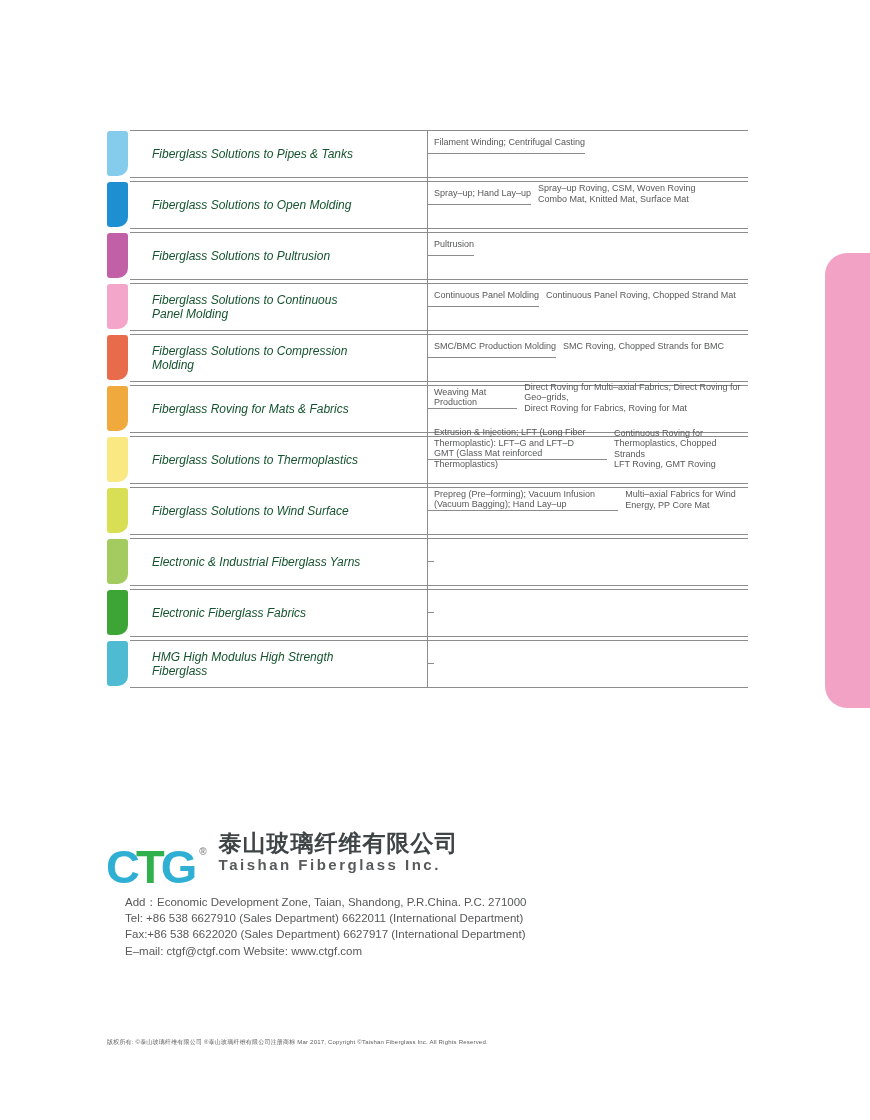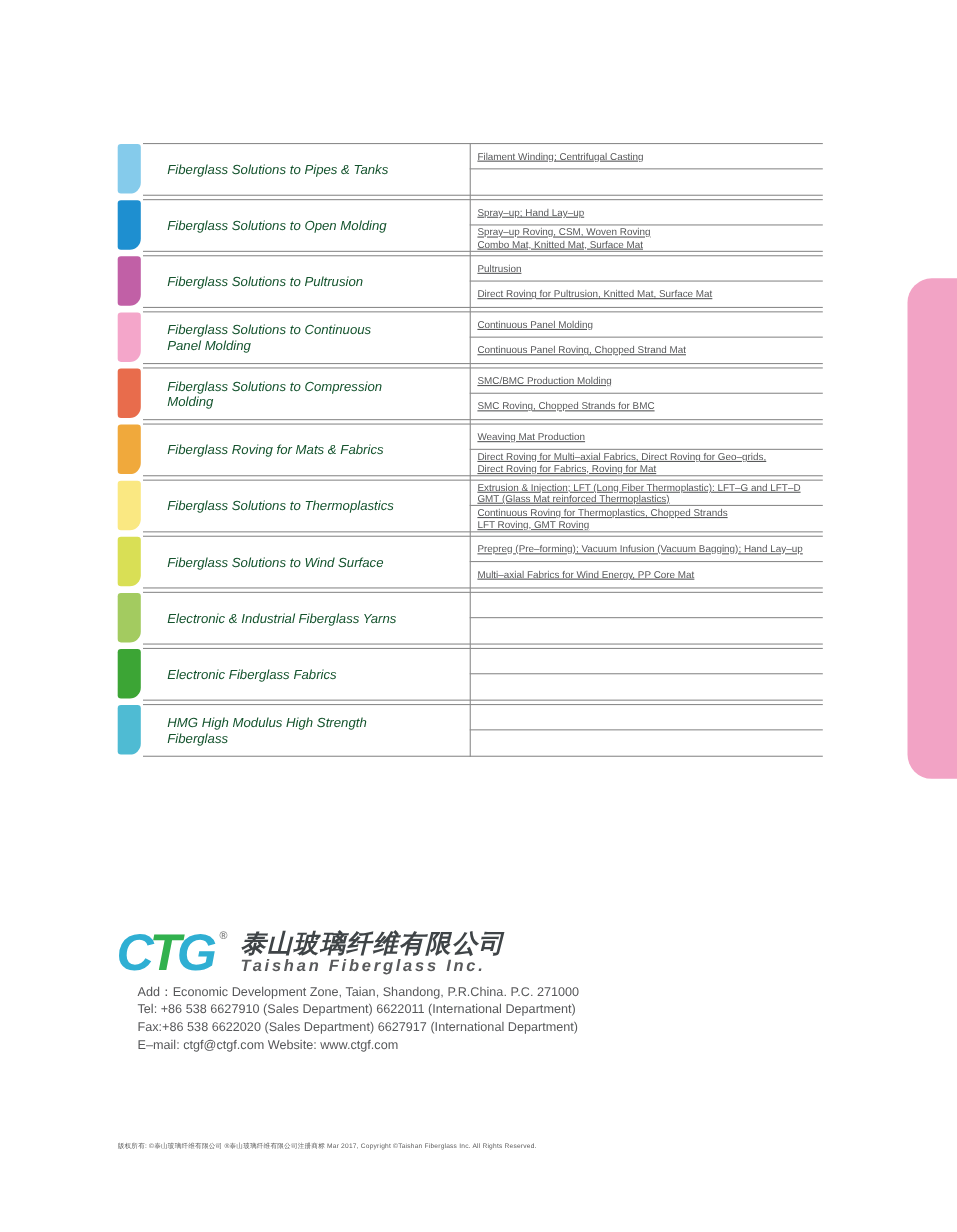--- a/index.html
+++ b/index.html
@@ -12,27 +12,27 @@
 
   
   .table{position:absolute;left:130px;top:130px;width:618px;}
   .vline{position:absolute;left:297px;top:0;bottom:0;width:1px;background:#8c8c8c;z-index:2;}
   .section{position:relative;height:46px;border-top:1px solid #8c8c8c;border-bottom:1px solid #8c8c8c;
            display:flex;}
   .section:not(:last-child){margin-bottom:3px;}
   .tab{position:absolute;left:-23px;top:0;width:21px;height:45px;border-radius:3px 3px 10px 3px;}
   .cat{width:297px;box-sizing:border-box;padding-left:22px;display:flex;align-items:center;
        font-size:12px;line-height:14px;white-space:pre-line;color:#14532d;font-style:italic;}
-  .details{width:321px;display:flex;flex-direction:column;text-decoration:underline;}
+  .details{width:321px;display:flex;}
   .proc,.prod{height:23px;box-sizing:border-box;padding-left:7px;display:flex;align-items:center;
               font-size:9px;line-height:10.5px;white-space:pre-line;color:#57585a;}
   .proc{border-bottom:1px solid #8c8c8c;}
 
   
-  .logo-row{position:absolute;left:106px;top:830px;display:flex;align-items:flex-end;font-style:italic;}
+  .logo-row{position:absolute;left:106px;top:830px;display:flex;align-items:flex-start;}
   .ctg{font-weight:bold;font-size:47px;letter-spacing:-4px;line-height:44px;position:relative;}
   .ctg .reg{font-size:10px;letter-spacing:0;vertical-align:28px;color:#8a8a8a;margin-left:6px;}
   .names{margin-left:12px;}
   .cn{font-size:23px;font-weight:bold;color:#3f4447;letter-spacing:1px;line-height:26px;}
   .en{font-size:15px;font-weight:bold;color:#595a5c;letter-spacing:2.5px;line-height:18px;}
 
   
   .contact{position:absolute;left:107px;top:894px;font-size:11.5px;line-height:16.2px;color:#57585a;margin-left:18px;}
 
   
@@ -65,21 +65,20 @@
             <div class="prod">Spray–up Roving, CSM, Woven Roving
 Combo Mat, Knitted Mat, Surface Mat</div>
           </div>
         </div>
 
         <div class="section">
           <div class="tab" style="background: rgb(193, 96, 166);"></div>
           <div class="cat">Fiberglass Solutions to Pultrusion</div>
           <div class="details">
             <div class="proc">Pultrusion</div>
-            <div class="prod">Direct Roving for Pultrusion, Knitted Mat, Surface Mat</div>
           </div>
         </div>
 
         <div class="section">
           <div class="tab" style="background: rgb(244, 166, 202);"></div>
           <div class="cat">Fiberglass Solutions to Continuous
 Panel Molding</div>
           <div class="details">
             <div class="proc">Continuous Panel Molding</div>
             <div class="prod">Continuous Panel Roving, Chopped Strand Mat</div>

